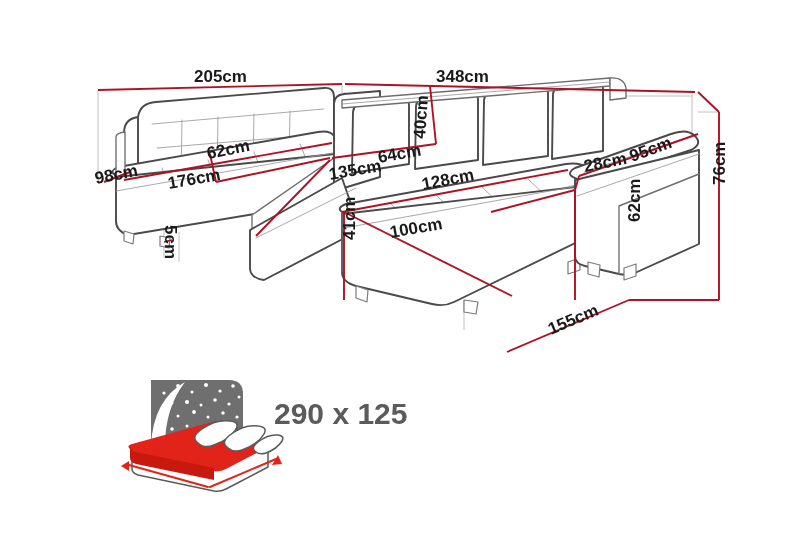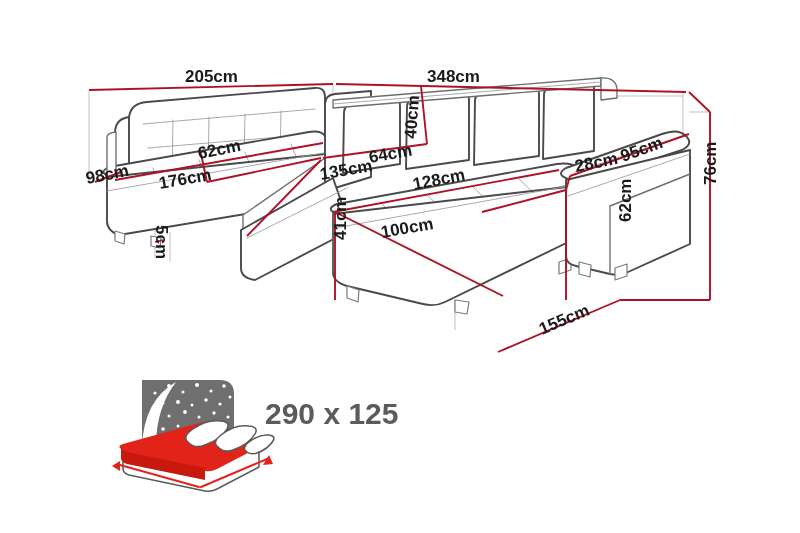--- a/index.html
+++ b/index.html
@@ -10,21 +10,21 @@
   }
   body {
     width: 800px;
     height: 533px;
     position: relative;
     overflow: hidden;
     font-family: "Liberation Sans", sans-serif;
   }
   #diagram-root {
     position: absolute;
-    left: 3px;
+    left: 12px;
     top: 0;
     width: 736px;
     height: 533px;
   }
   svg.diagram {
     display: block;
     width: 800px;
     height: 533px;
     background: #ffffff;
   }

